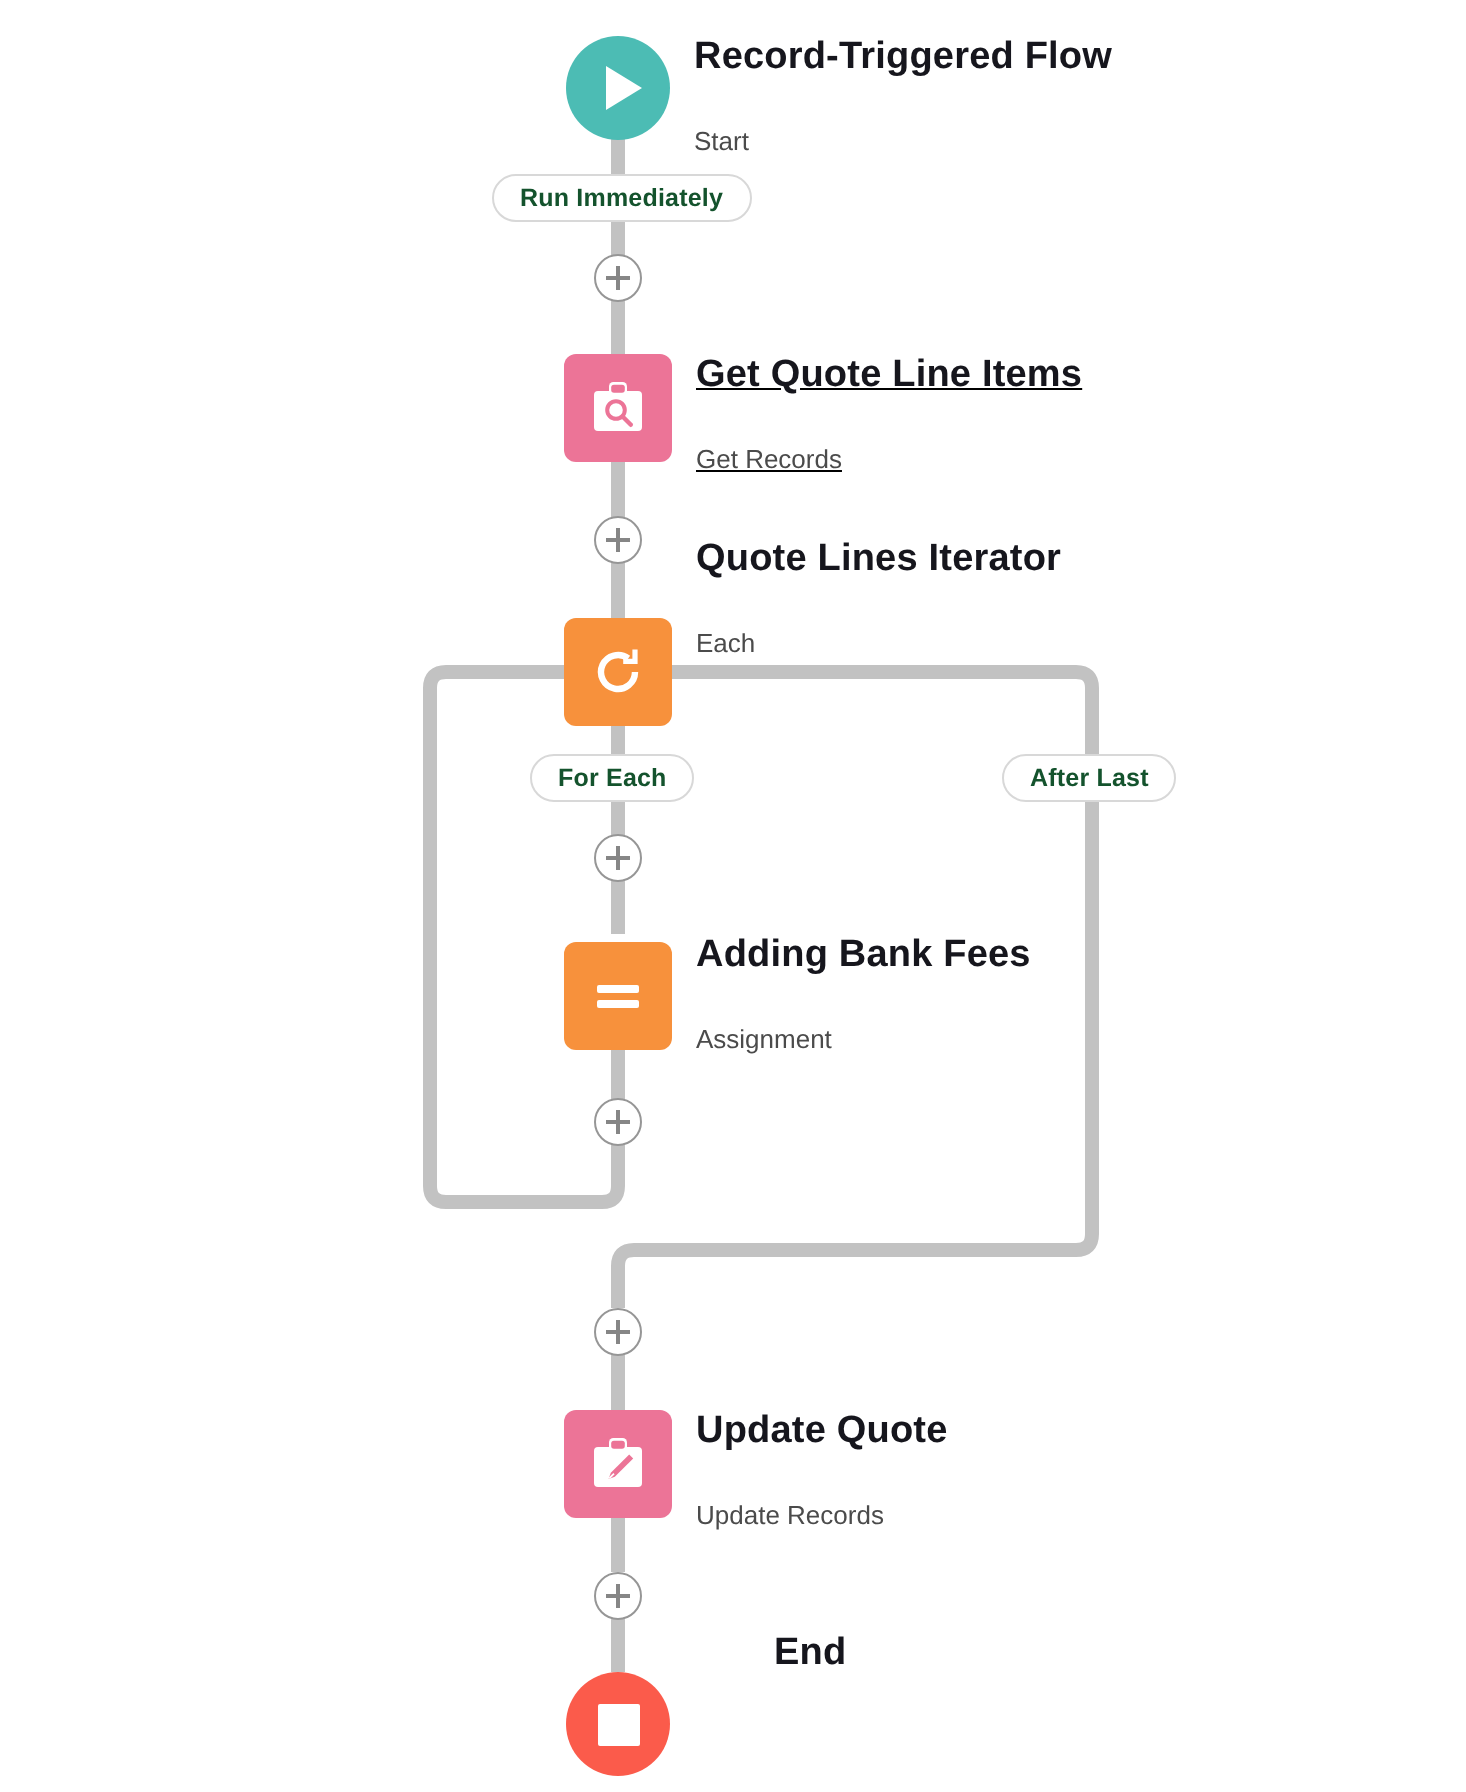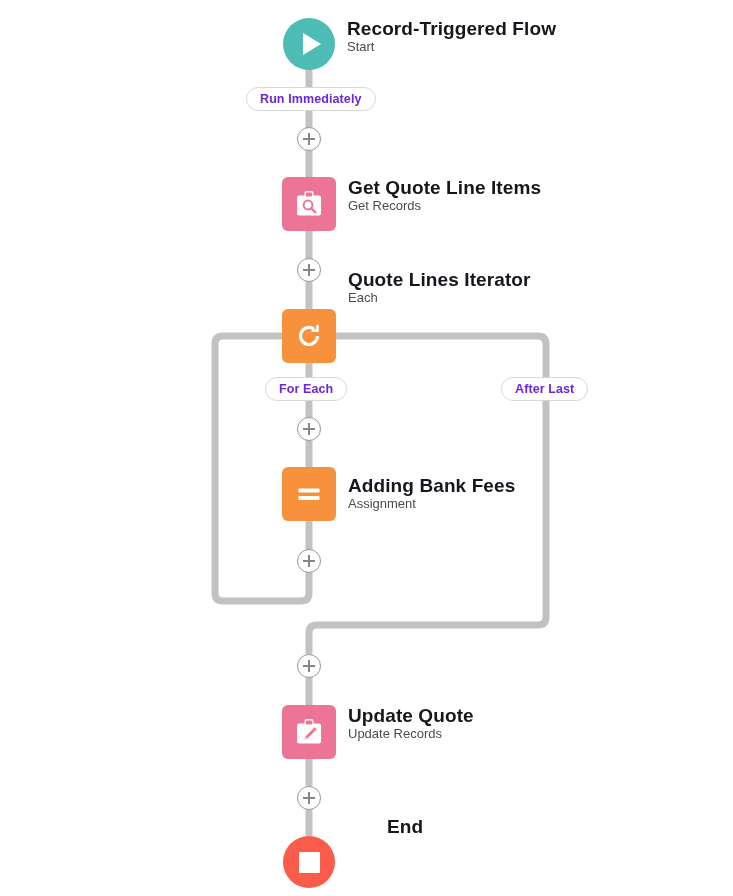--- a/index.html
+++ b/index.html
@@ -54,20 +54,21 @@
     font-weight: bold;
     color: #16161d;
     line-height: 18px;
     letter-spacing: .1px;
   }
   .node-subtitle {
     font-size: 13px;
     font-weight: normal;
     color: #4b4b4b;
     line-height: 18px;
+    margin-top: 24px;
   }
 
   
   .start-circle {
     width: 52px;
     height: 52px;
     border-radius: 50%;
     background: #4cbcb4;
   }
   .play-tri {
@@ -106,21 +107,21 @@
   .pill {
     position: absolute;
     height: 24px;
     line-height: 22px;
     padding: 0 13px;
     border: 1px solid #d8d8d8;
     border-radius: 13px;
     background: #ffffff;
     font-size: 12.5px;
     font-weight: bold;
-    color: #6d28d9;
+    color: #14532d;
     white-space: nowrap;
     box-sizing: border-box;
     letter-spacing: .1px;
   }
 
   
   .plus {
     position: absolute;
     width: 24px;
     height: 24px;
@@ -188,21 +189,21 @@
     <div class="node-text">
       <div class="node-title">Record-Triggered Flow</div>
       <div class="node-subtitle">Start</div>
     </div>
   </div>
 
   <div class="pill" style="left:246px; top:87px;">Run Immediately</div>
 
   <div class="plus" style="left:297px; top:127px;"></div>
 
-  <div class="node" style="left:282px; top:177px;">
+  <div class="node" style="left:282px; top:177px;text-decoration:underline;">
     <div class="node-icon sq pink">
       <svg width="34" height="34" viewBox="0 0 34 34">
         <path d="M7 8.5 h20 a2 2 0 0 1 2 2 v16 a2 2 0 0 1 -2 2 h-20 a2 2 0 0 1 -2 -2 v-16 a2 2 0 0 1 2 -2 z" fill="#ffffff"></path>
         <rect x="12.5" y="4" width="9" height="6.5" rx="2.2" fill="#ffffff"></rect>
         <rect x="13.6" y="5.4" width="6.8" height="4" rx="1.4" fill="#ec7497"></rect>
         <circle cx="16" cy="18" r="4.4" fill="none" stroke="#ec7497" stroke-width="2"></circle>
         <line x1="19.4" y1="21.4" x2="23.4" y2="25.4" stroke="#ec7497" stroke-width="2.2" stroke-linecap="round"></line>
       </svg>
     </div>
     <div class="node-text">

